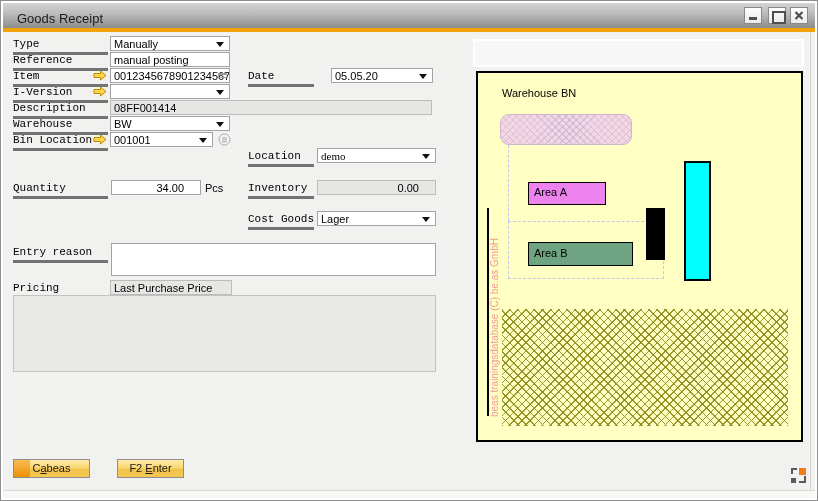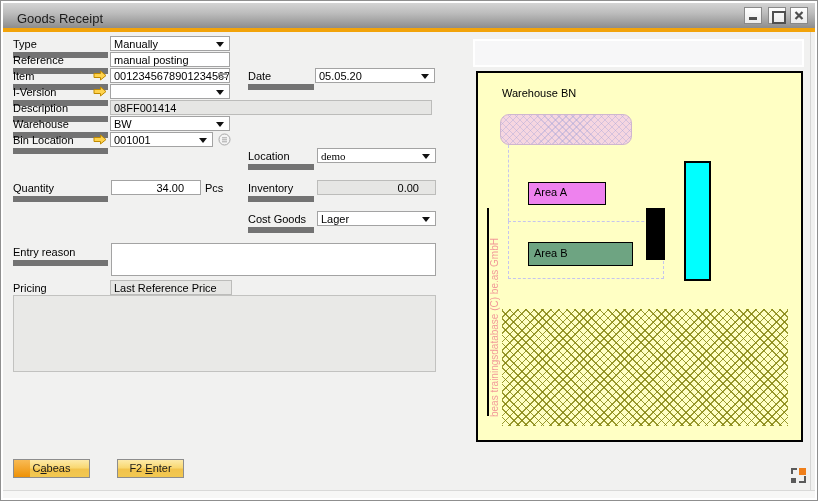--- a/index.html
+++ b/index.html
@@ -13,21 +13,21 @@
   #btn-max{left:768px;}
   #btn-close{left:790px;}
   #btn-min .bar{position:absolute;left:4px;top:9px;width:8px;height:3px;background:#4f4f4f;}
   #btn-max .sq{position:absolute;left:3px;top:3px;width:10px;height:9px;border:2px solid #4f4f4f;}
   #accentline{left:3px;top:28px;right:3px;height:4px;background:#F2A30A;}
   #content{left:3px;top:32px;right:3px;height:458px;background:#F1F1F0;}
   #rline{left:810px;top:32px;width:1px;height:458px;background:#d6d6d5;}
   #statusstrip{left:3px;right:3px;top:490px;height:1px;background:#d9d9d8;}
   #statusstrip2{left:3px;right:3px;top:491px;height:7px;background:#f7f7f6;}
 
-  .lbl{height:14px;border-bottom:6px solid #737373;color:#000;padding-top:1px;box-sizing:content-box;}
+  .lbl{height:14px;border-bottom:3px solid #737373;color:#000;padding-top:1px;box-sizing:content-box;font-family:Liberation Mono, monospace;}
   .lblL{left:13px;width:95px;}
   .lblR{left:248px;width:66px;}
 
   .fld{background:#fff;border:1px solid #a3a3a3;height:15px;box-sizing:border-box;padding:1px 3px 0 3px;color:#000;white-space:nowrap;overflow:hidden;}
   .fld .val{display:inline-block;text-align:right;}
   .dis{background:#e6e6e4;border-color:#bcbcba;}
   .num{text-align:right;padding-right:16px;}
   .dd::after{content:"";position:absolute;right:5px;top:5px;width:0;height:0;border:4px solid transparent;border-top:5px solid #111;}
 
   .linkarrow{width:14px;height:11px;}
@@ -108,36 +108,36 @@
 <svg class="abs linkarrow" style="left:93px;top:134px;" viewBox="0 0 14 11">
     <path d="M1 3.5 h6.5 V1 L13 5.5 7.5 10 V7.5 H1 Z" fill="#FFD34D" stroke="#C08A00" stroke-width="1"></path>
   </svg>
 
 <div class="abs fld dd" style="left:110px;top:36px;width:120px;"><span class="val">Manually</span></div>
 <div class="abs fld" style="left:110px;top:52px;width:120px;"><span class="val">manual posting</span></div>
 <div class="abs fld" style="left:110px;top:68px;width:120px;padding-right:13px;"><span class="val">001234567890123456790</span><span class="iconeq">
       <div></div>
       <div></div>
     </span></div>
-<div class="abs fld dd" style="left:315px;top:68px;width:120px;"><span class="val">05.05.20</span></div>
+<div class="abs fld dd" style="left:331px;top:68px;width:102px;"><span class="val">05.05.20</span></div>
 <div class="abs fld dd" style="left:110px;top:84px;width:120px;"><span class="val"></span></div>
 <div class="abs fld dis" style="left:110px;top:100px;width:322px;"><span class="val">08FF001414</span></div>
 <div class="abs fld dd" style="left:110px;top:116px;width:120px;"><span class="val">BW</span></div>
 <div class="abs fld dd" style="left:110px;top:132px;width:103px;"><span class="val">001001</span></div>
 <svg class="abs" style="left:218px;top:133px;" width="13" height="13">
   <circle cx="6.5" cy="6.5" r="5.5" fill="#f4f4f4" stroke="#a8a8a8"></circle>
   <path d="M4 4.8 h5 M4 6.8 h5 M4 8.8 h5" stroke="#a8a8a8" stroke-width="1"></path>
 </svg>
 <div class="abs fld dd" style="left:317px;top:148px;width:119px;font-family:Liberation Serif, serif;"><span class="val">demo</span></div>
 <div class="abs fld num" style="left:111px;top:180px;width:90px;"><span class="val">34.00</span></div>
 <div class="abs unit" style="left:205px;top:182px;">Pcs</div>
 <div class="abs fld dis num" style="left:317px;top:180px;width:119px;"><span class="val">0.00</span></div>
 <div class="abs fld dd" style="left:317px;top:211px;width:119px;"><span class="val">Lager</span></div>
 <div class="abs fld" style="left:111px;top:243px;width:325px;height:33px;"><span class="val"></span></div>
-<div class="abs fld dis" style="left:110px;top:280px;width:122px;"><span class="val">Last Reference Price</span></div>
+<div class="abs fld dis" style="left:110px;top:280px;width:122px;"><span class="val">Last Purchase Price</span></div>
 
 <div class="abs" id="gray-panel"></div>
 
 <div class="abs" id="right-topbox"></div>
 <div class="abs" id="map-panel"></div>
 <div class="abs" id="map-title">Warehouse BN</div>
 <div class="abs" id="pink-hatch"></div>
 <div class="abs" id="dash-stem"></div>
 <div class="abs" id="dash-rect"></div>
 <div class="abs" id="area-a">Area A</div>

